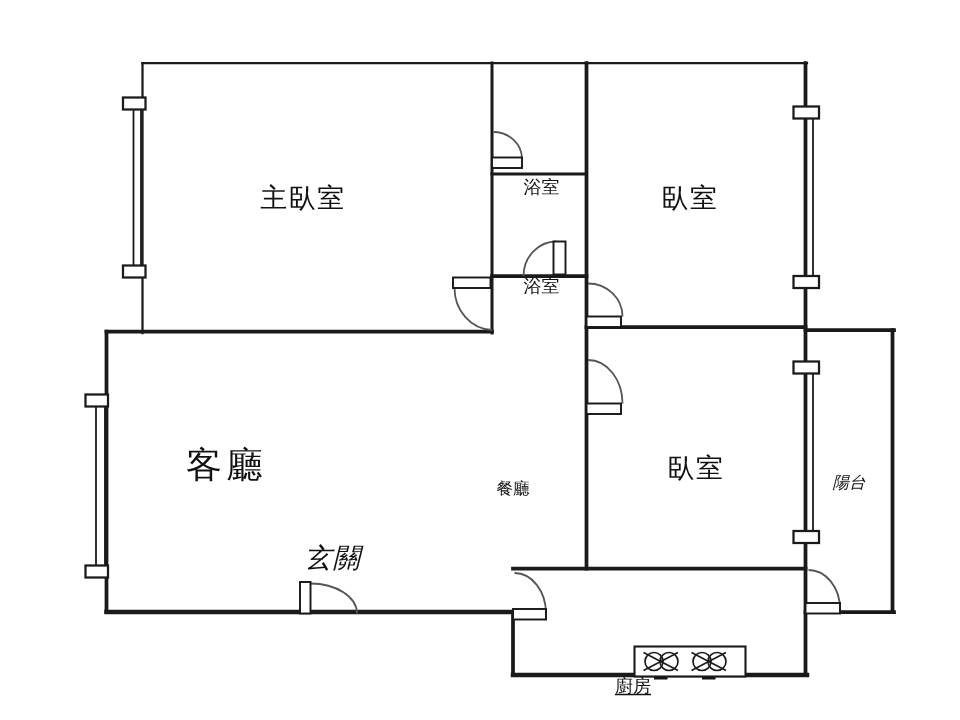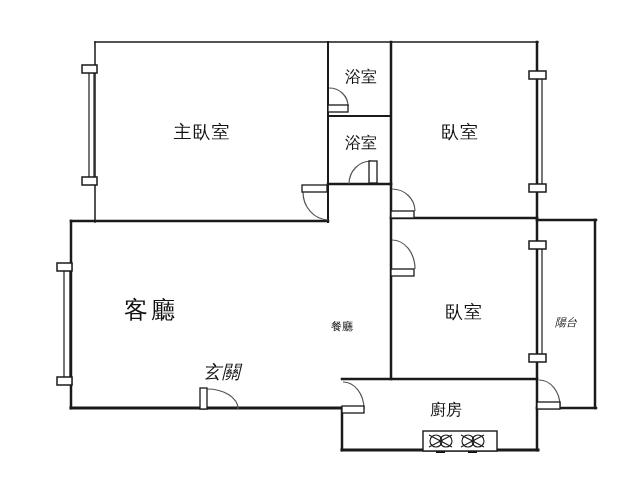--- a/index.html
+++ b/index.html
@@ -11,21 +11,21 @@
     overflow:hidden;
   }
   .plan svg{position:absolute;left:0;top:0;}
   .room-label{
     position:absolute;
     transform:translate(-50%,-50%);
     color:#111111;
     white-space:nowrap;
     font-weight:500;
   }
-  .fs16{font-size:16px;}
+  .fs16{font-size:12px;margin-top:48px;}
   .fs17{font-size:11px;}
   .fs18{font-size:18px;letter-spacing:1px;}
   .fs24{font-size:24px;letter-spacing:3px;}
 </style>
 </head>
 <body>
 
 <div class="plan">
   <svg width="640" height="480" viewBox="0 0 640 480">
 
@@ -128,14 +128,14 @@
 
   <div class="room-label fs18" style="left:202px;top:132px;">主臥室</div>
   <div class="room-label fs16" style="left:361px;top:77px;">浴室</div>
   <div class="room-label fs16" style="left:361px;top:143px;">浴室</div>
   <div class="room-label fs18" style="left:460px;top:132px;">臥室</div>
   <div class="room-label fs24" style="left:151px;top:310px;">客廳</div>
   <div class="room-label fs17" style="left:342px;top:326px;">餐廳</div>
   <div class="room-label fs18" style="left:464px;top:312px;">臥室</div>
   <div class="room-label fs17" style="left:566px;top:322px;font-style:italic;">陽台</div>
   <div class="room-label fs18" style="left:222px;top:372px;font-style:italic;">玄關</div>
-  <div class="room-label fs16" style="left:446px;top:410px;">廚房</div>
+  <div class="room-label fs16" style="left:422px;top:410px;text-decoration:underline;">廚房</div>
 </div>
 
 </body></html>

